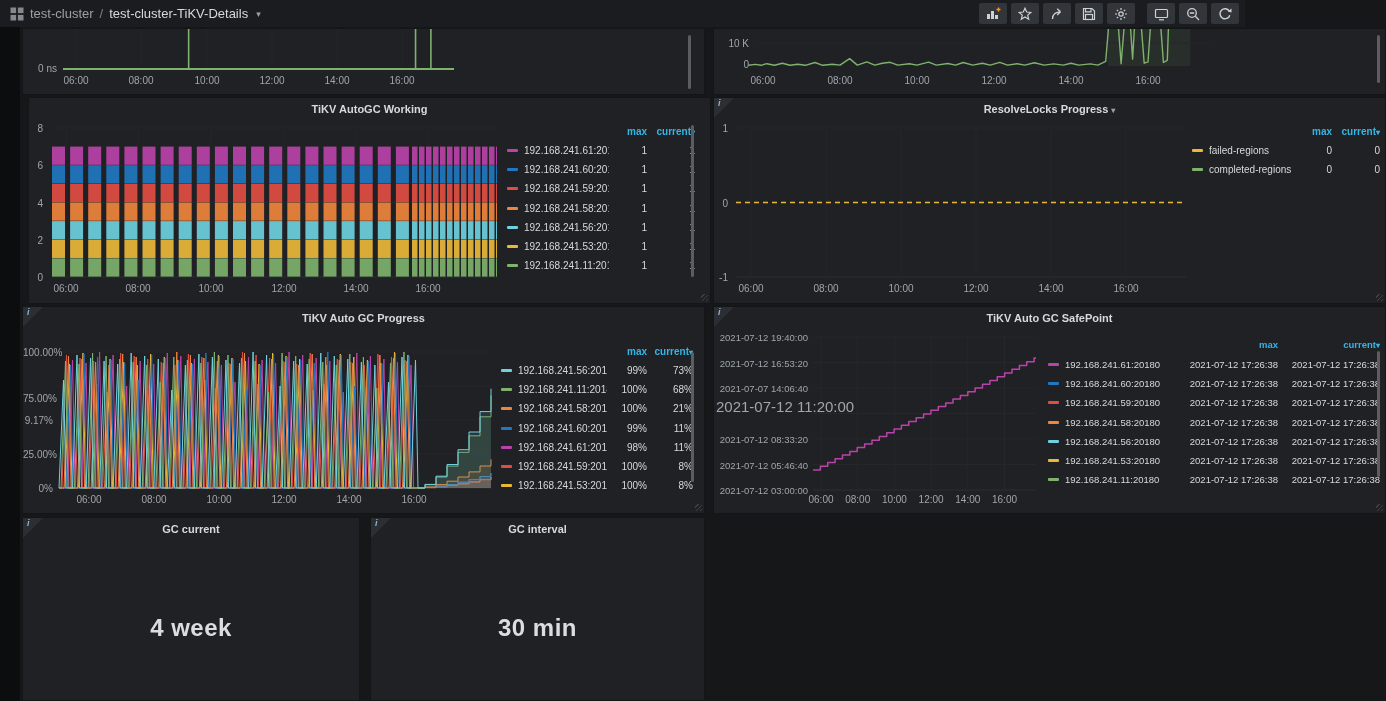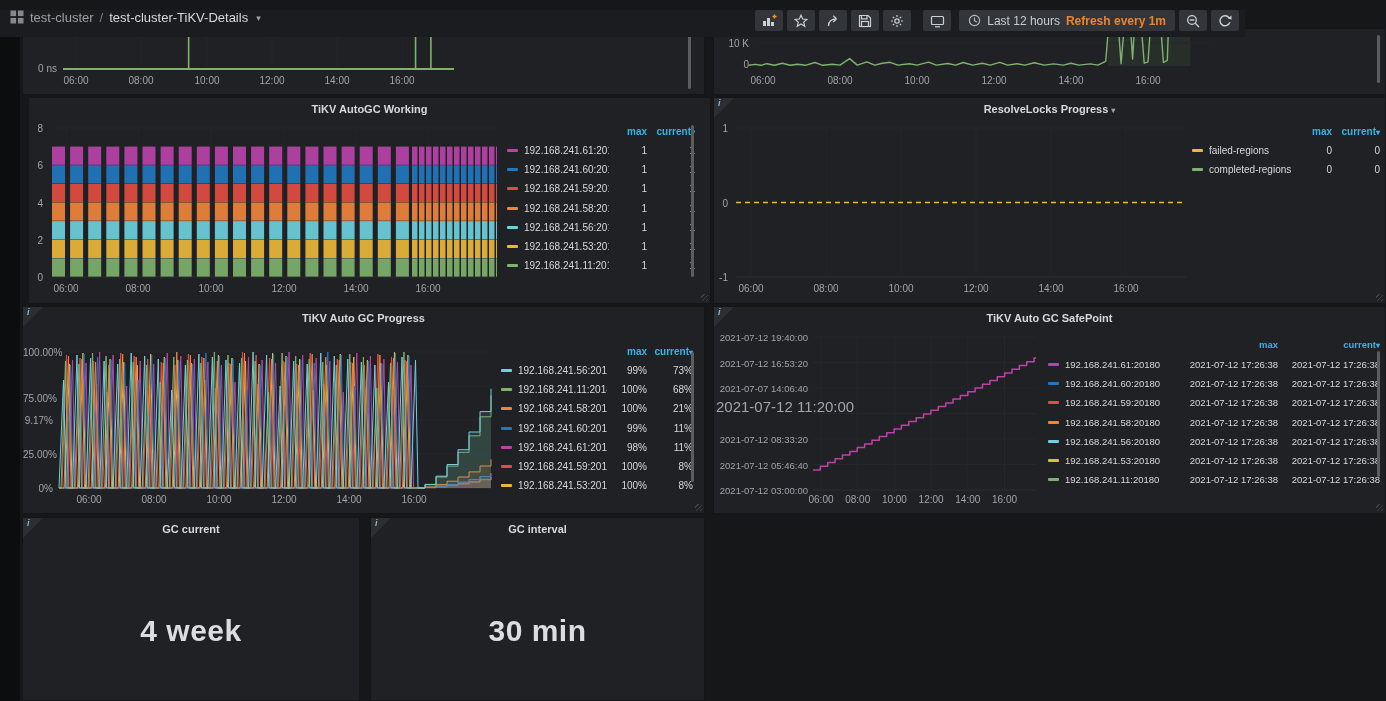--- a/index.html
+++ b/index.html
@@ -1,20 +1,20 @@
 <!DOCTYPE html>
 <html><head>
 <meta charset="utf-8">
 <style>
   html,body{margin:0;padding:0;background:#161719;}
   body{width:1386px;height:701px;position:relative;overflow:hidden;
        font-family:"Liberation Sans",sans-serif;-webkit-font-smoothing:antialiased;}
   
   .topbar{position:absolute;left:0;top:0;width:1245px;height:27px;background:#1a1c1f;
-          display:flex;align-items:flex-start;box-sizing:border-box;padding:0 4px;z-index:5;margin-top:10px;}
+          display:flex;align-items:center;box-sizing:border-box;padding:0 4px;z-index:5;}
   .crumb{display:flex;align-items:center;gap:6px;margin-left:6px;font-size:13px;}
   .crumb .parent{color:#9aa0a5;cursor:pointer;}
   .crumb .sep{color:#7b8085;}
   .crumb .current{color:#d8d9da;}
   .crumb .caret{color:#9aa0a5;font-size:9px;margin-left:2px;}
   .tb-right{margin-left:auto;display:flex;align-items:center;}
   .tbtn{height:21px;min-width:28px;background:#323539;border-radius:2px;display:flex;
         align-items:center;justify-content:center;margin-left:4px;cursor:pointer;}
   .tbtn svg{display:block;}
   .gap{width:8px;}
@@ -36,21 +36,21 @@
   .corner span{position:absolute;left:4px;top:-20px;font-size:9px;font-style:italic;
                font-weight:bold;color:#8fb3cc;}
   .sb{position:absolute;width:3px;border-radius:2px;background:#5a5e63;z-index:4;}
   .legend{position:absolute;font-size:10px;color:#d8d9da;z-index:3;}
   .lg-head{display:flex;align-items:center;height:16px;font-weight:bold;color:#33b5e5;}
   .lg-head .fill{flex:1;}
   .lg-row{display:flex;align-items:center;cursor:pointer;}
   .lg-swatch{width:11px;height:3px;border-radius:1px;margin-right:6px;flex:none;}
   .lg-label{flex:1;overflow:hidden;white-space:nowrap;color:#d8d9da;}
   .lg-v{text-align:right;flex:none;white-space:nowrap;}
-  .statval{position:absolute;left:0;right:0;text-align:center;font-size:30px;font-weight:bold;
+  .statval{position:absolute;left:0;right:0;text-align:center;font-size:24px;font-weight:bold;
            color:#dcdde1;letter-spacing:0.5px;}
   .rsz{position:absolute;right:2px;bottom:2px;width:7px;height:7px;z-index:4;cursor:nwse-resize;
        background:repeating-linear-gradient(135deg,transparent 0 2px,#3d4045 2px 3px);}
 </style>
 </head>
 <body>
 
 <div class="topbar">
   <span style="display:flex;margin-left:6px;">
     <svg width="14" height="14" viewBox="0 0 14 14">
@@ -107,30 +107,20 @@
         </svg>
     </div>
     <span class="gap"></span>
     <div class="tbtn">
       <svg width="15" height="14" viewBox="0 0 15 14">
           <g fill="none" stroke="#ccd1d5" stroke-width="1.2">
         <rect x="1.5" y="2.5" width="12" height="8" rx="1"></rect>
             <path d="M5,12.8 H10"></path>
           </g>
         </svg>
-    </div>
-    <div class="timebox">
-      <svg width="13" height="13" viewBox="0 0 14 14">
-        <g fill="none" stroke="#b8bdc2" stroke-width="1.2">
-            <circle cx="7" cy="7" r="5.5"></circle>
-            <path d="M7,3.8 V7.2 L9.6,8.6"></path>
-          </g>
-        </svg>
-      <span>Last 12 hours</span>
-      <span class="refresh-label">Refresh every 1m</span>
     </div>
     <div class="tbtn">
       <svg width="14" height="14" viewBox="0 0 14 14">
           <g fill="none" stroke="#ccd1d5" stroke-width="1.3">
         <circle cx="6" cy="6" r="4.3"></circle>
             <path d="M9.3,9.3 L13,13 M3.8,6 H8.2"></path>
           </g>
         </svg>
     </div>
     <div class="tbtn" style="margin-right:2px;">

